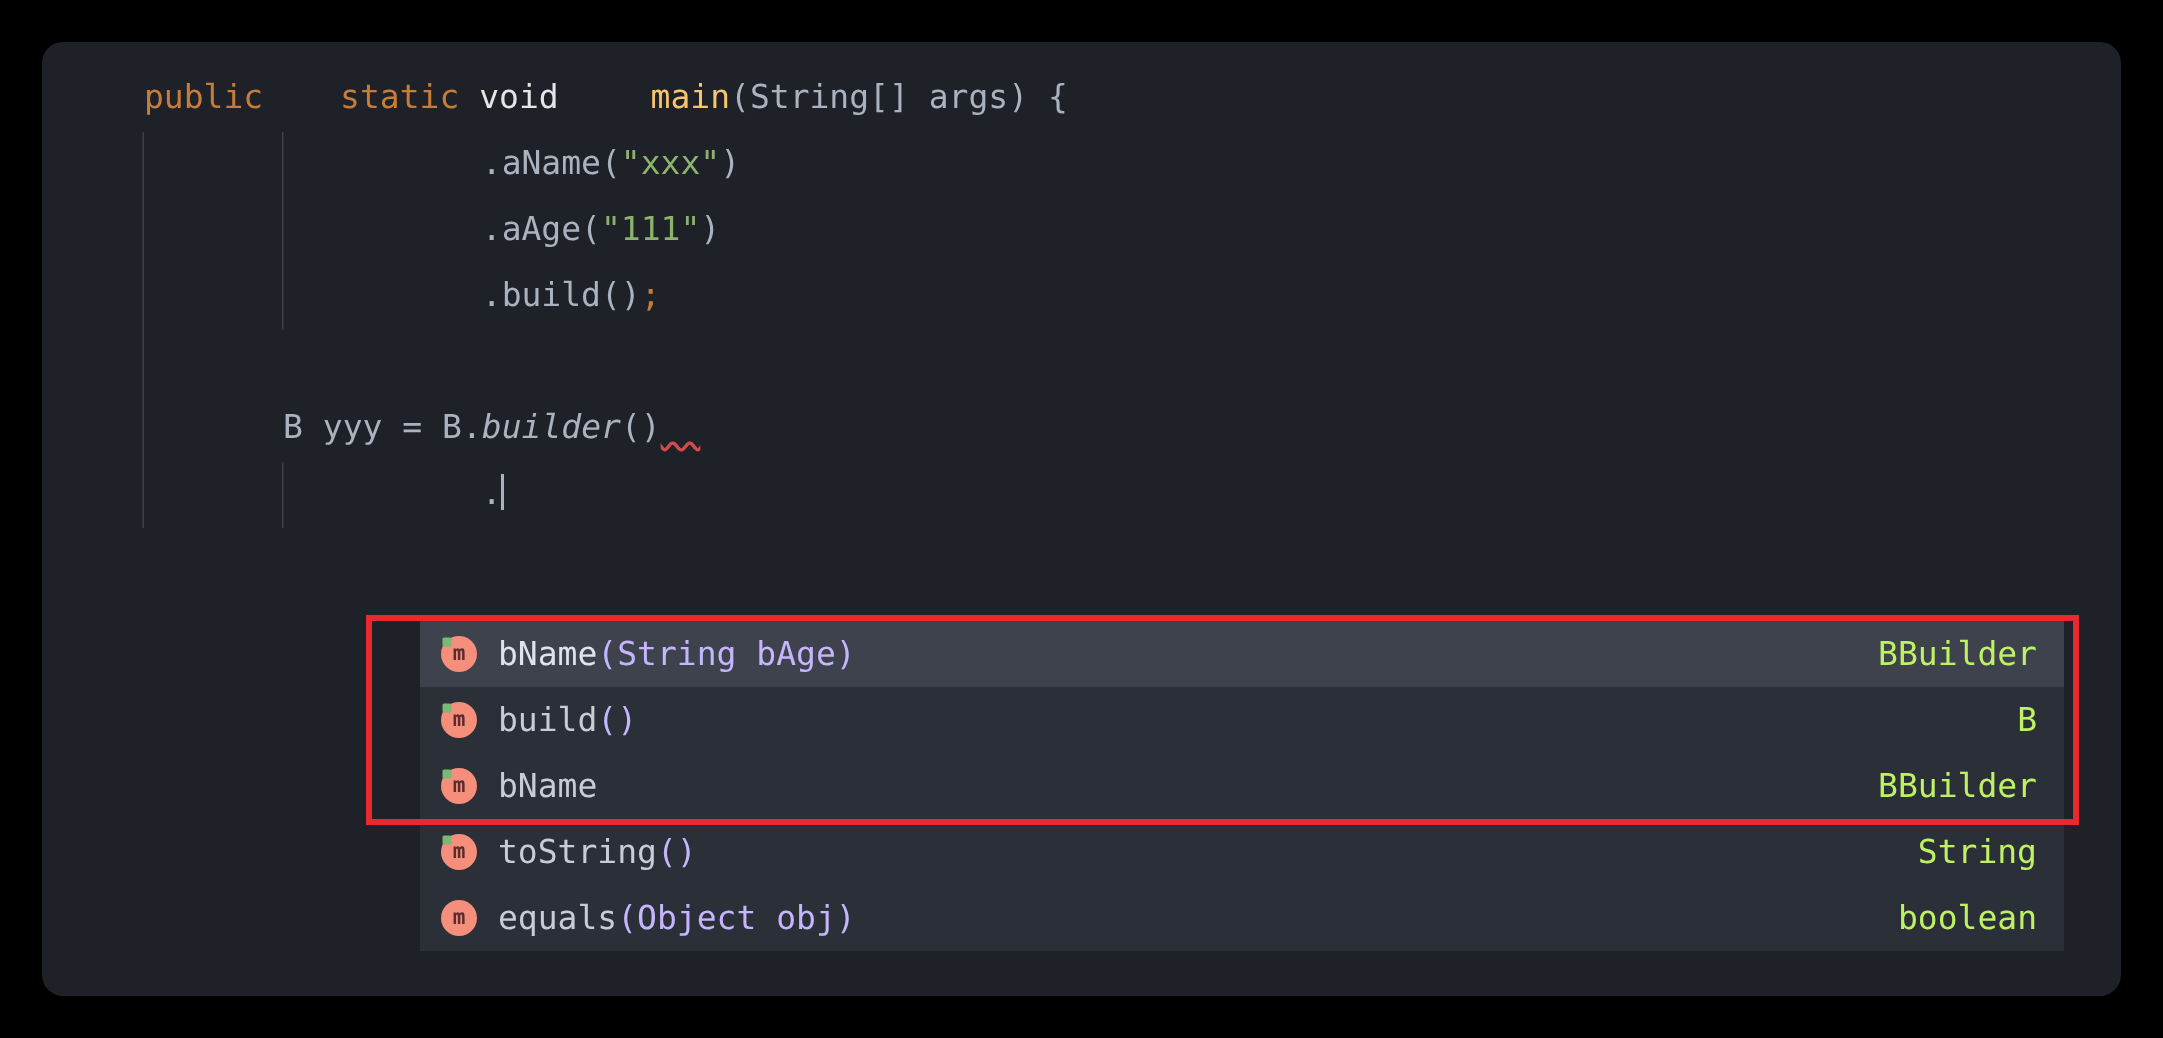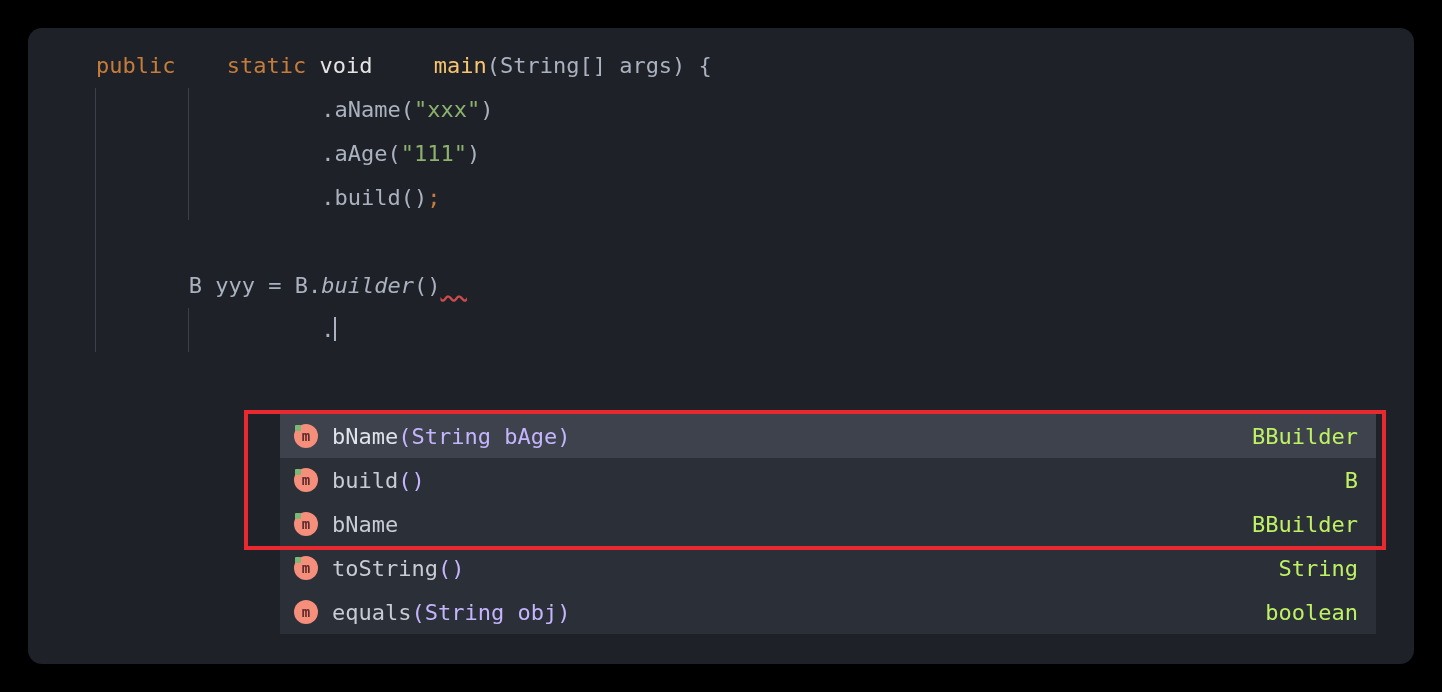--- a/index.html
+++ b/index.html
@@ -166,20 +166,20 @@
     </div>
     <div class="completion-item">
       <span class="completion-icon">m</span>
       <span class="completion-name">toString</span>
         <span class="completion-params">()</span>
       <span class="completion-return">String</span>
     </div>
     <div class="completion-item">
       <span class="completion-icon plain">m</span>
       <span class="completion-name">equals</span>
-        <span class="completion-params">(String obj)</span>
+        <span class="completion-params">(Object obj)</span>
       <span class="completion-return">boolean</span>
     </div>
   </div>
 
   <div class="highlight-box" style="left:216px; top:382px; width:1142px; height:140px;"></div>
 
 </div>
 
 </body></html>

